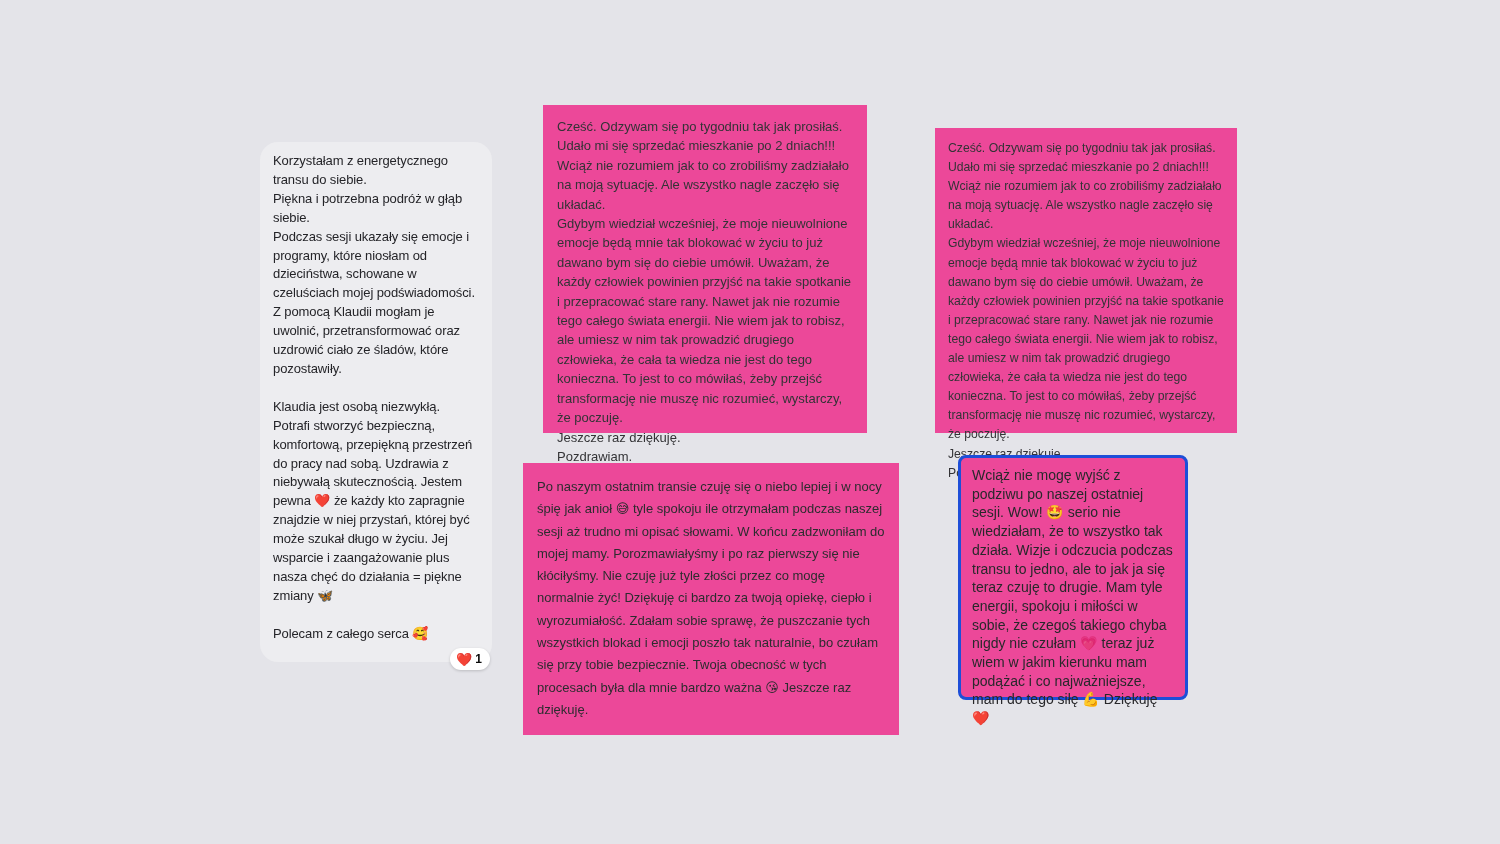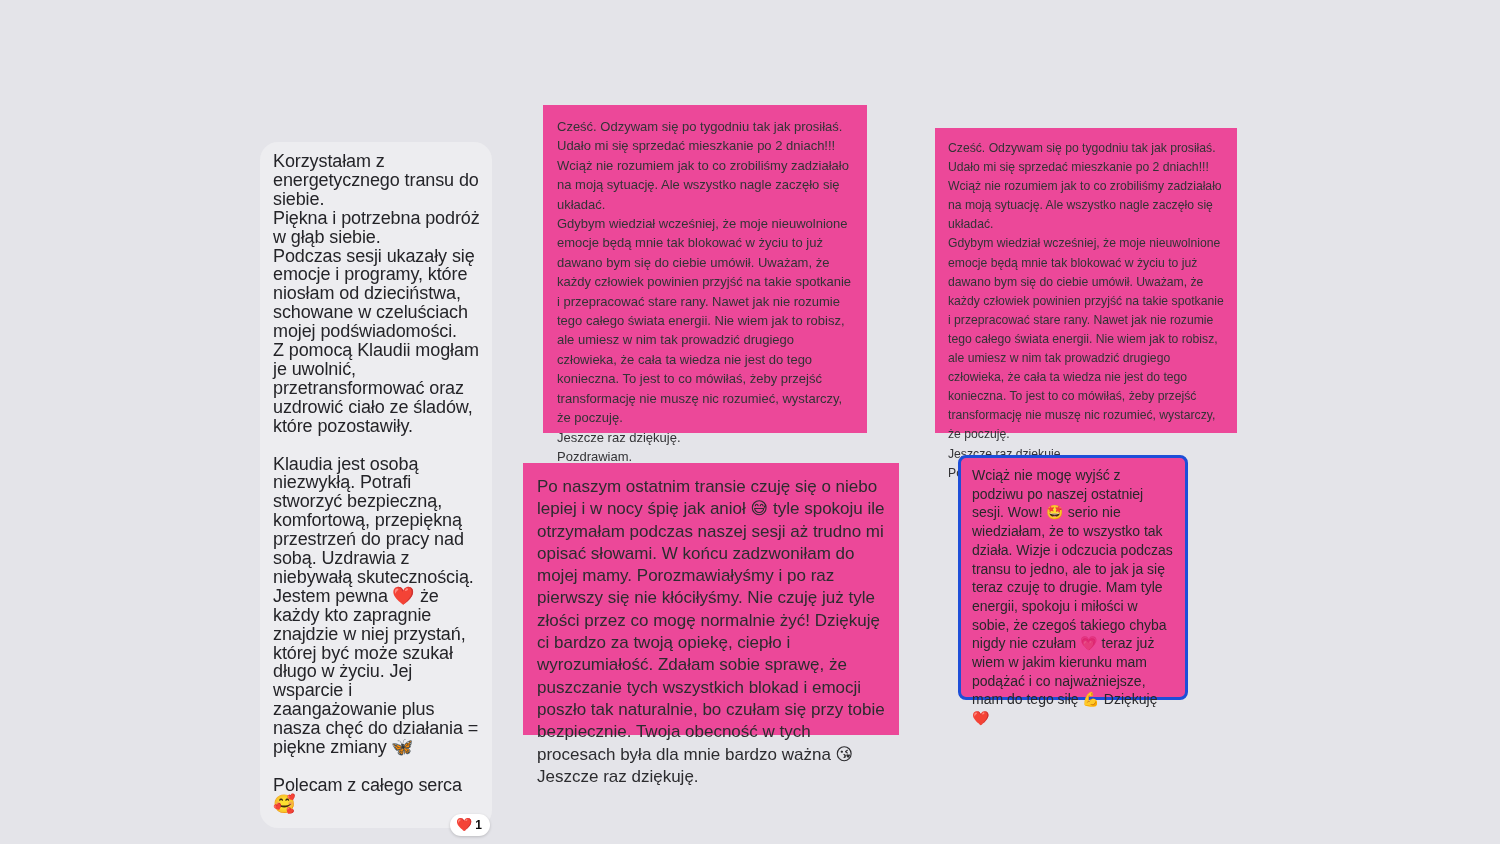--- a/index.html
+++ b/index.html
@@ -27,21 +27,21 @@
     left: 260px;
     top: 142px;
     width: 232px;
     min-height: 520px;
     background: #ededf0;
     border-radius: 18px;
     padding: 10px 12px 14px 13px;
     box-sizing: border-box;
   }
   .bubble .text-block {
-    font-size: 18px;
+    font-size: 13px;
     line-height: 18.9px;
     color: #242428;
     letter-spacing: -0.1px;
   }
   .reaction-badge {
     position: absolute;
     right: 2px;
     bottom: -8px;
     height: 22px;
     background: #ffffff;
@@ -95,21 +95,21 @@
     line-height: 19.1px;
   }
   .card-bottom-middle {
     left: 523px;
     top: 463px;
     width: 376px;
     height: 272px;
     padding: 13px 14px;
   }
   .card-bottom-middle .text-block {
-    font-size: 17px;
+    font-size: 13px;
     line-height: 22.3px;
     color: #2c2c2f;
   }
   .card-bottom-right {
     left: 958px;
     top: 455px;
     width: 230px;
     height: 245px;
     padding: 8px 11px;
     border: 3px solid #1d4ed8;

